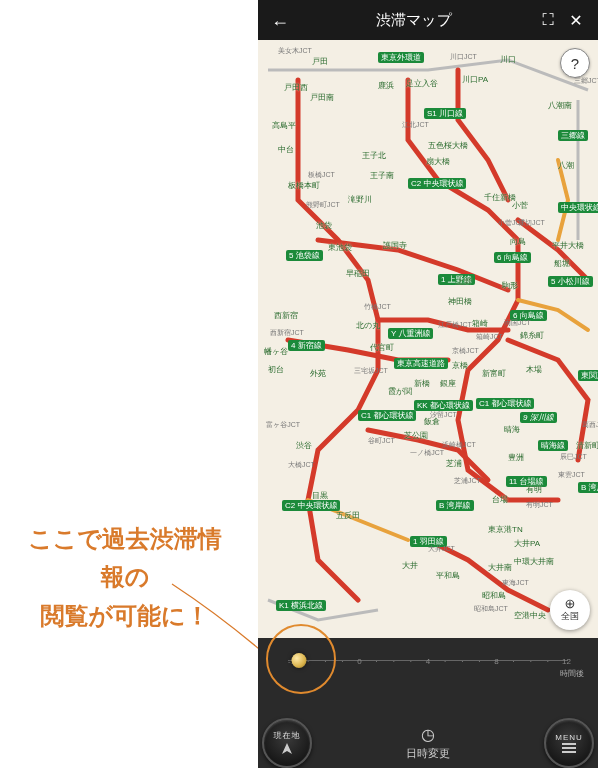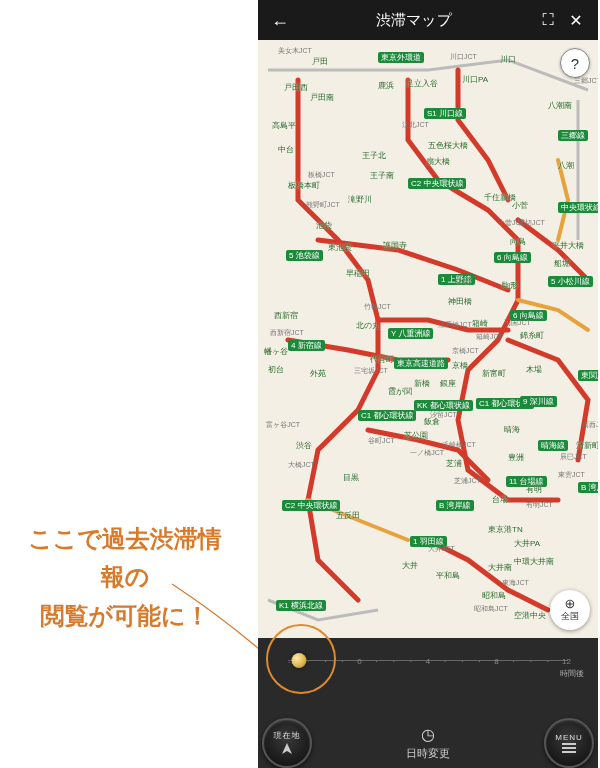--- a/index.html
+++ b/index.html
@@ -249,21 +249,21 @@
         <div class="route-badge" style="left: 180px; top: 210px; margin-top: 24px;">1 上野線</div>
         <div class="route-badge" style="left: 236px; top: 212px;">6 向島線</div>
         <div class="route-badge" style="left: 30px; top: 300px;">4 新宿線</div>
         <div class="route-badge" style="left: 130px; top: 288px;">Y 八重洲線</div>
         <div class="route-badge" style="left: 290px; top: 236px;">5 小松川線</div>
         <div class="route-badge" style="left: 252px; top: 270px;">6 向島線</div>
         <div class="route-badge" style="left: 136px; top: 318px;">東京高速道路</div>
         <div class="route-badge" style="left: 100px; top: 370px;">C1 都心環状線</div>
         <div class="route-badge" style="left: 156px; top: 360px;">KK 都心環状線</div>
         <div class="route-badge" style="left: 218px; top: 358px;">C1 都心環状線</div>
-        <div class="route-badge" style="left: 262px; top: 356px;">9 深川線</div>
+        <div class="route-badge" style="left: 262px; top: 372px; font-style: italic;">9 深川線</div>
         <div class="route-badge" style="left: 248px; top: 436px;">11 台場線</div>
         <div class="route-badge" style="left: 178px; top: 460px;">B 湾岸線</div>
         <div class="route-badge" style="left: 152px; top: 496px;">1 羽田線</div>
         <div class="route-badge" style="left: 24px; top: 460px;">C2 中央環状線</div>
         <div class="route-badge" style="left: 18px; top: 560px;">K1 横浜北線</div>
         <div class="route-badge" style="left: 300px; top: 90px;">三郷線</div>
         <div class="route-badge" style="left: 300px; top: 162px;">中央環状線</div>
         <div class="route-badge" style="left: 320px; top: 330px;">東関東</div>
         <div class="route-badge" style="left: 320px; top: 442px;">B 湾岸線</div>
         <div class="route-badge" style="left: 280px; top: 400px;">晴海線</div>
@@ -290,29 +290,29 @@
         <div class="map-label" style="left: 294px; top: 200px;">平井大橋</div>
         <div class="map-label" style="left: 198px; top: 236px;">上野</div>
         <div class="map-label" style="left: 214px; top: 278px;">箱崎</div>
         <div class="map-label" style="left: 194px; top: 320px;">京橋</div>
         <div class="map-label" style="left: 224px; top: 328px;">新富町</div>
         <div class="map-label" style="left: 182px; top: 338px;">銀座</div>
         <div class="map-label" style="left: 156px; top: 338px;">新橋</div>
         <div class="map-label" style="left: 146px; top: 390px;">芝公園</div>
         <div class="map-label" style="left: 118px; top: 376px; padding-left: 48px;">飯倉</div>
         <div class="map-label" style="left: 130px; top: 346px;">霞が関</div>
-        <div class="map-label" style="left: 112px; top: 314px;">代官町</div>
+        <div class="map-label" style="left: 112px; top: 302px;">代官町</div>
         <div class="map-label" style="left: 98px; top: 280px;">北の丸</div>
         <div class="map-label" style="left: 148px; top: 256px; margin-left: 42px;">神田橋</div>
         <div class="map-label" style="left: 16px; top: 270px;">西新宿</div>
         <div class="map-label" style="left: 6px; top: 306px;">幡ヶ谷</div>
         <div class="map-label" style="left: 10px; top: 324px;">初台</div>
         <div class="map-label" style="left: 52px; top: 328px;">外苑</div>
         <div class="map-label" style="left: 38px; top: 400px;">渋谷</div>
-        <div class="map-label" style="left: 54px; top: 432px; padding-left: 31px;">目黒</div>
+        <div class="map-label" style="left: 54px; top: 450px;">目黒</div>
         <div class="map-label" style="left: 78px; top: 470px;">五反田</div>
         <div class="map-label" style="left: 144px; top: 520px;">大井</div>
         <div class="map-label" style="left: 178px; top: 530px;">平和島</div>
         <div class="map-label" style="left: 224px; top: 550px;">昭和島</div>
         <div class="map-label" style="left: 256px; top: 570px;">空港中央</div>
         <div class="map-label" style="left: 188px; top: 418px;">芝浦</div>
         <div class="map-label" style="left: 234px; top: 454px;">台場</div>
         <div class="map-label" style="left: 268px; top: 444px;">有明</div>
         <div class="map-label" style="left: 250px; top: 412px;">豊洲</div>
         <div class="map-label" style="left: 246px; top: 384px;">晴海</div>

